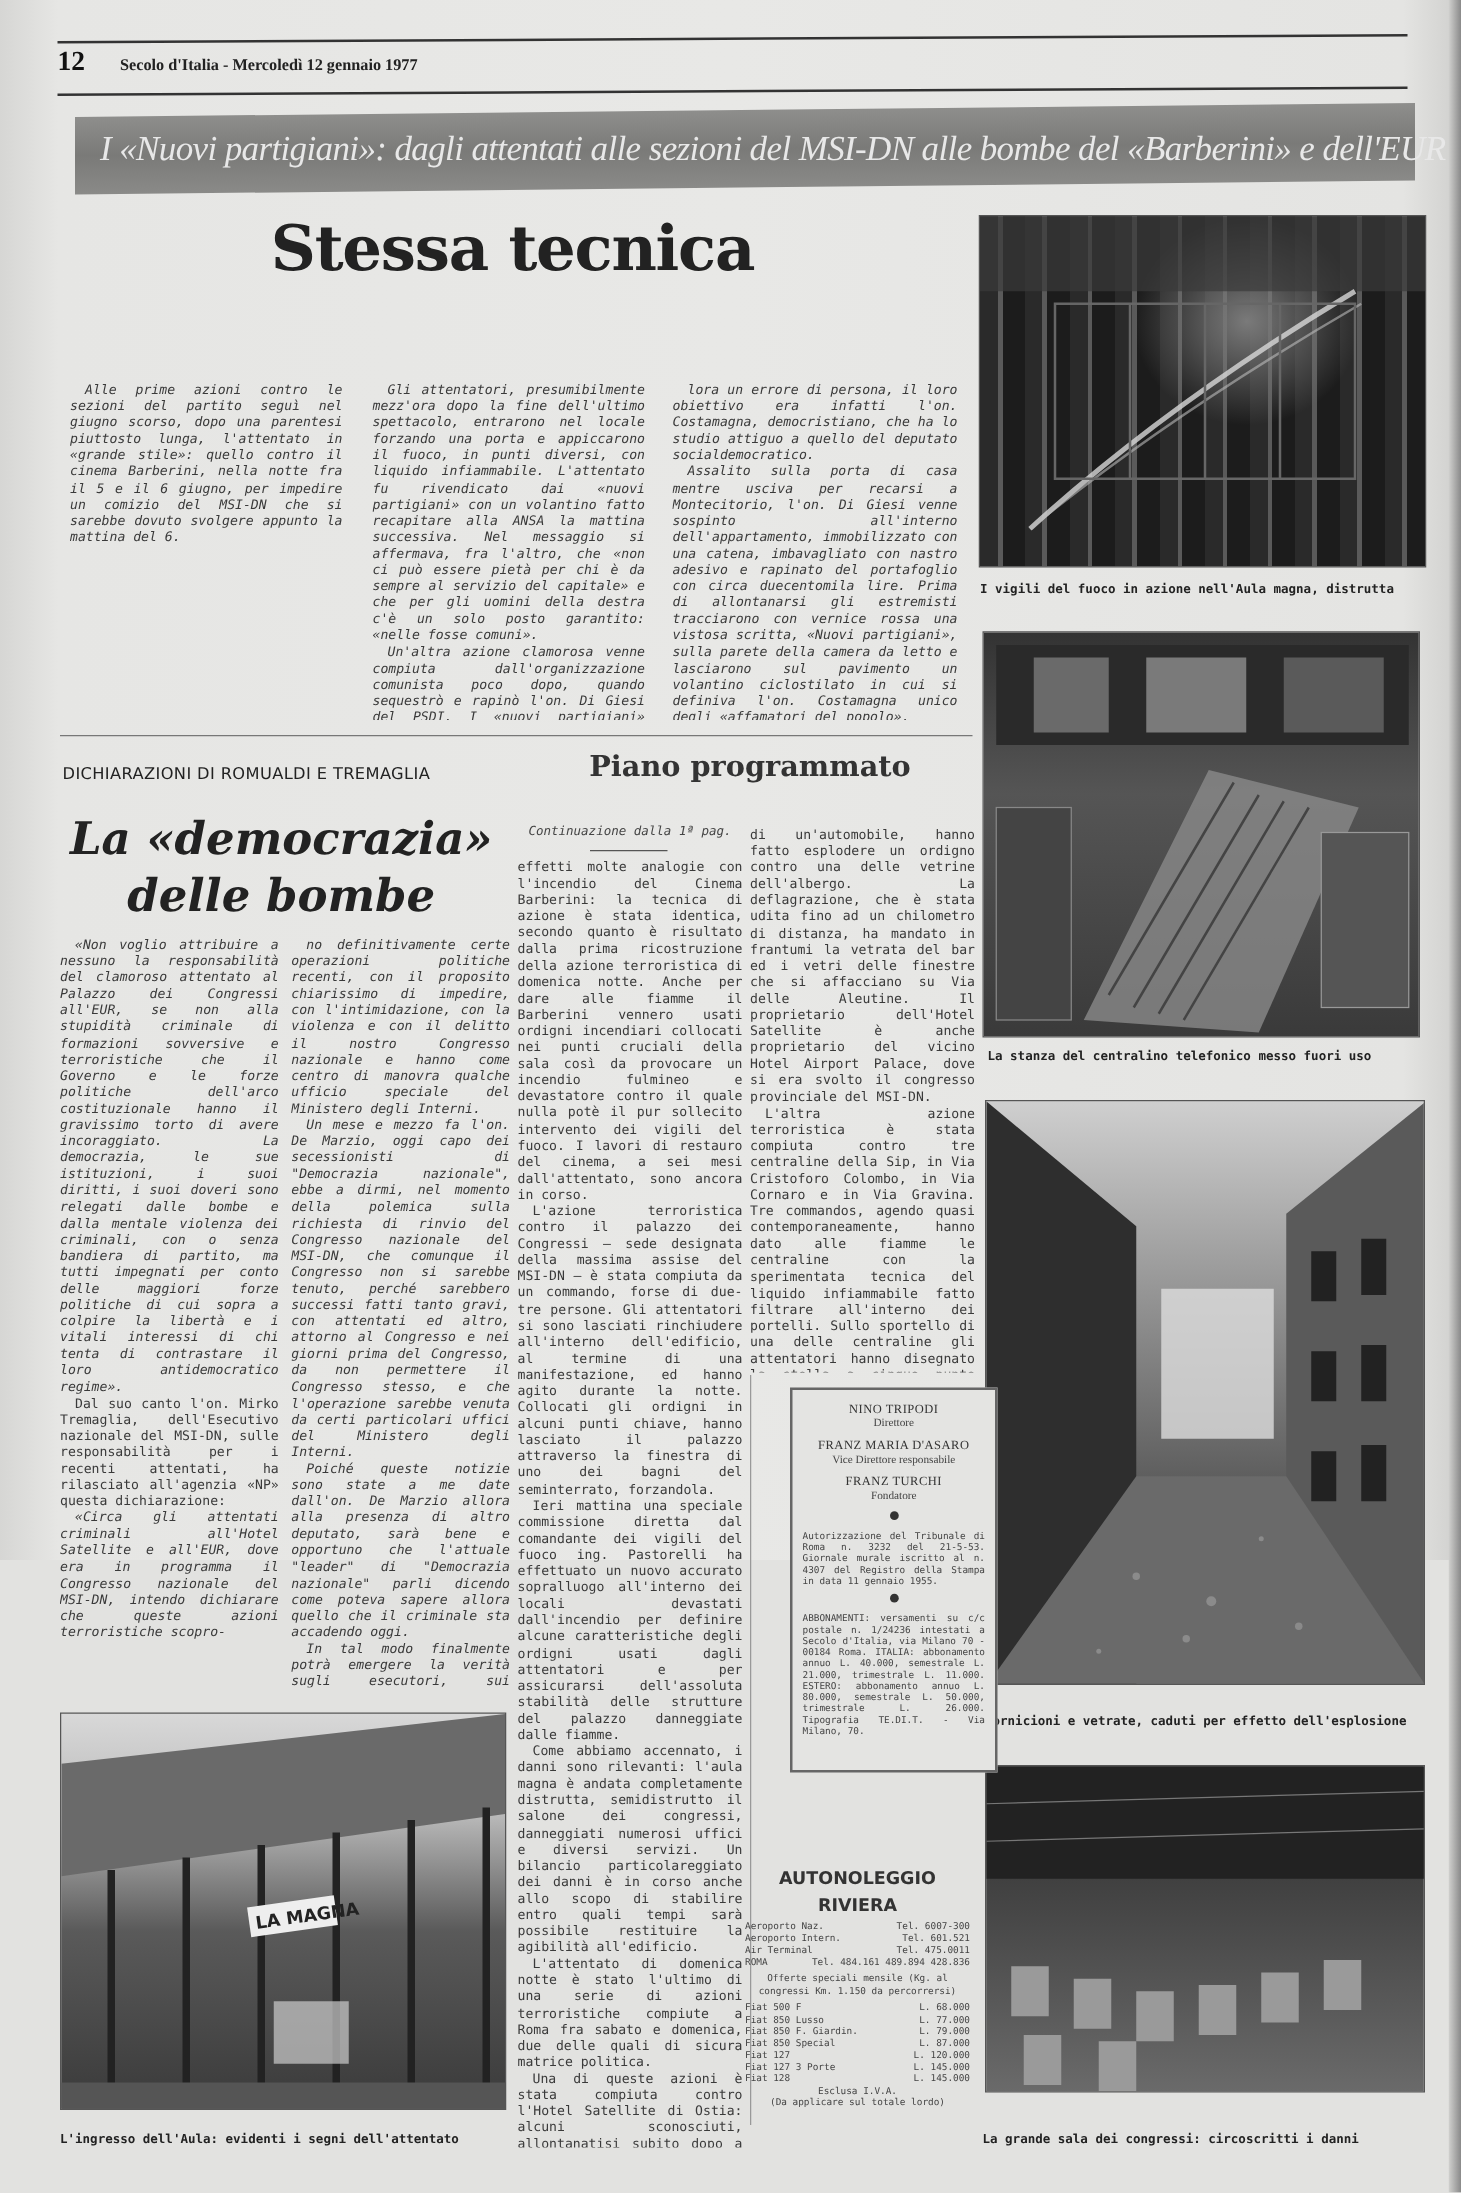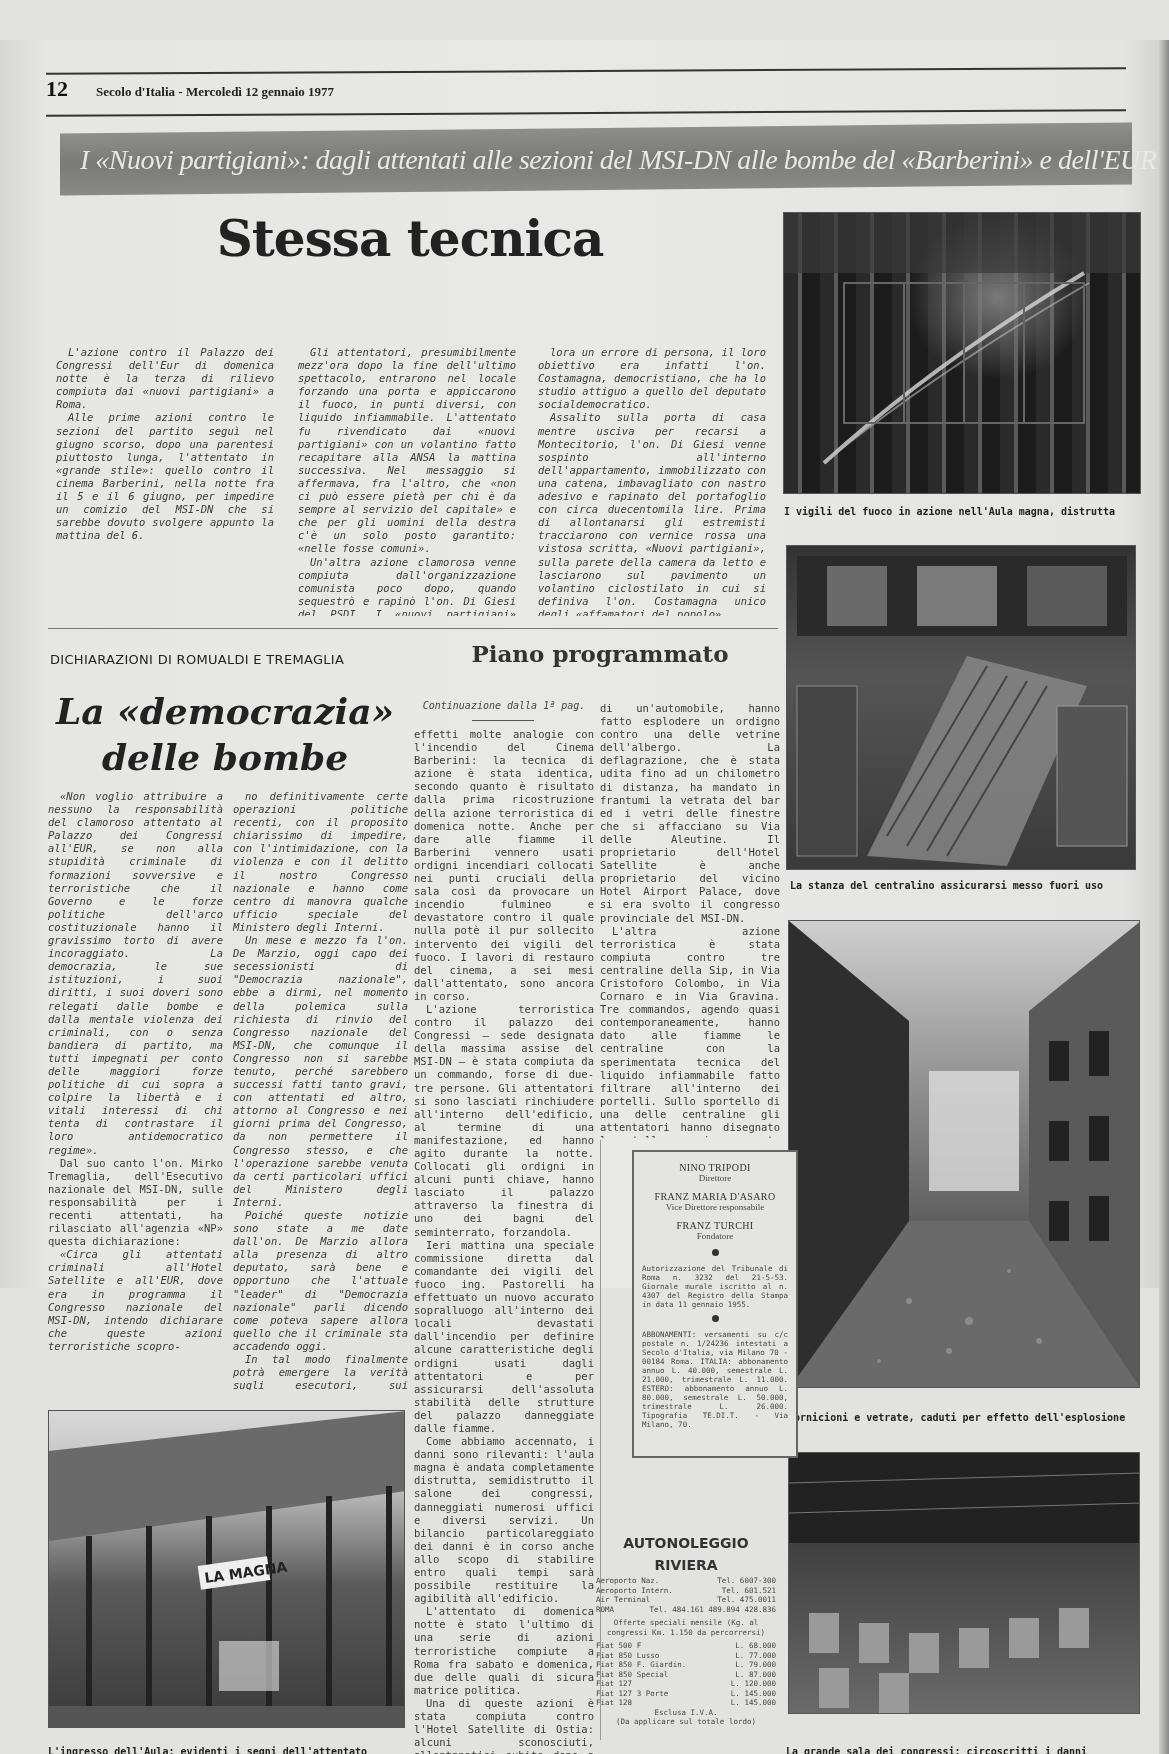--- a/index.html
+++ b/index.html
@@ -5,21 +5,21 @@
   * { box-sizing: border-box; margin: 0; padding: 0; }
   html, body { width: 1169px; height: 1754px; }
   body {
     background: #e2e2e0;
     font-family: "DejaVu Serif", serif;
     color: #2a2a2a;
     position: relative;
     overflow: hidden;
   }
   .page { position: absolute; left: 0; top: 0; width: 1169px; height: 1248px;
-    background: linear-gradient(90deg, #d6d6d4 0%, #e6e6e4 4%, #e8e8e6 50%, #e4e4e2 96%, #cfcfcd 100%); margin-top: 40px; }
+    background: linear-gradient(90deg, #d6d6d4 0%, #e6e6e4 4%, #e8e8e6 50%, #e4e4e2 96%, #cfcfcd 100%); }
   .rule { position: absolute; height: 2px; background: #333; }
   .folio { position: absolute; left: 46px; top: 36px; font-family: "Liberation Serif", serif; font-weight: bold; font-size: 22px; color: #111; }
   .dateline { position: absolute; left: 96px; top: 44px; font-family: "Liberation Serif", serif; font-weight: bold; font-size: 13px; color: #222; }
   .banner { position: absolute; left: 60px; top: 88px; width: 1072px; height: 62px;
     background: linear-gradient(180deg, #8e8e8c 0%, #7a7a78 50%, #8a8a88 100%);
     transform: skewY(-0.6deg); }
   .banner-text { position: absolute; left: 80px; top: 104px; width: 1060px;
     font-family: "Liberation Serif", serif; font-style: italic; font-size: 28px; color: #e8e8e8; letter-spacing: -0.5px; white-space: nowrap; }
   .headline { position: absolute; left: 150px; top: 170px; width: 520px; text-align: center;
     font-family: "DejaVu Serif", serif; font-weight: bold; font-size: 50px; line-height: 58px; color: #222; letter-spacing: -1px; }
@@ -58,21 +58,20 @@
   <div class="rule" style="left:46px; top:72px; width:1080px; transform:rotate(-0.3deg);"></div>
 
   <div class="banner"></div>
   <div class="banner-text">I «Nuovi partigiani»: dagli attentati alle sezioni del MSI-DN alle bombe del «Barberini» e dell'EUR</div>
 
   <div class="headline">
     <div>Stessa tecnica</div>
   </div>
 
   <div class="col italic" style="left:56px; top:306px; width:218px; height:270px; overflow:hidden;">
-    <p>L'azione contro il Palazzo dei Congressi dell'Eur di domenica notte è la terza di rilievo compiuta dai «nuovi partigiani» a Roma.</p>
     <p>Alle prime azioni contro le sezioni del partito seguì nel giugno scorso, dopo una parentesi piuttosto lunga, l'attentato in «grande stile»: quello contro il cinema Barberini, nella notte fra il 5 e il 6 giugno, per impedire un comizio del MSI-DN che si sarebbe dovuto svolgere appunto la mattina del 6.</p>
   </div>
   <div class="col italic" style="left:298px; top:306px; width:218px; height:270px; overflow:hidden;">
     <p>Gli attentatori, presumibilmente mezz'ora dopo la fine dell'ultimo spettacolo, entrarono nel locale forzando una porta e appiccarono il fuoco, in punti diversi, con liquido infiammabile. L'attentato fu rivendicato dai «nuovi partigiani» con un volantino fatto recapitare alla ANSA la mattina successiva. Nel messaggio si affermava, fra l'altro, che «non ci può essere pietà per chi è da sempre al servizio del capitale» e che per gli uomini della destra c'è un solo posto garantito: «nelle fosse comuni».</p>
     <p>Un'altra azione clamorosa venne compiuta dall'organizzazione comunista poco dopo, quando sequestrò e rapinò l'on. Di Giesi del PSDI. I «nuovi partigiani» commisero al-</p>
   </div>
   <div class="col italic" style="left:538px; top:306px; width:228px; height:270px; overflow:hidden;">
     <p>lora un errore di persona, il loro obiettivo era infatti l'on. Costamagna, democristiano, che ha lo studio attiguo a quello del deputato socialdemocratico.</p>
     <p>Assalito sulla porta di casa mentre usciva per recarsi a Montecitorio, l'on. Di Giesi venne sospinto all'interno dell'appartamento, immobilizzato con una catena, imbavagliato con nastro adesivo e rapinato del portafoglio con circa duecentomila lire. Prima di allontanarsi gli estremisti tracciarono con vernice rossa una vistosa scritta, «Nuovi partigiani», sulla parete della camera da letto e lasciarono sul pavimento un volantino ciclostilato in cui si definiva l'on. Costamagna unico degli «affamatori del popolo».</p>
   </div>
@@ -100,21 +99,21 @@
       <rect x="10" y="10" width="330" height="80" fill="#2a2a2a"></rect>
       <rect x="40" y="20" width="60" height="60" fill="#6a6a6a"></rect>
       <rect x="130" y="20" width="80" height="60" fill="#7a7a7a"></rect>
       <rect x="240" y="20" width="80" height="60" fill="#5a5a5a"></rect>
       <polygon points="80,310 180,110 300,140 220,320" fill="#8a8a8a" opacity="0.8"></polygon>
       <path d="M100 290 L200 120 M120 300 L220 130 M140 305 L240 135 M160 310 L260 140" stroke="#444" stroke-width="2"></path>
       <rect x="270" y="160" width="70" height="140" fill="#555" stroke="#999"></rect>
       <rect x="10" y="140" width="60" height="170" fill="#444" stroke="#888"></rect>
     </svg>
   </div>
-  <div class="caption" style="left:790px; top:840px;">La stanza del centralino assicurarsi messo fuori uso</div>
+  <div class="caption" style="left:790px; top:840px;">La stanza del centralino telefonico messo fuori uso</div>
 
   <div class="photo" style="left:788px; top:880px; width:352px; height:468px; background: linear-gradient(180deg, #cfcfcf 0%, #9a9a9a 30%, #555 70%, #3a3a3a 100%);">
     <svg width="352" height="468" viewBox="0 0 352 468">
       <polygon points="0,0 120,100 120,468 0,468" fill="#2e2e2e"></polygon>
       <polygon points="352,0 240,90 240,468 352,468" fill="#5a5a5a"></polygon>
       <g fill="#222">
         <rect x="260" y="120" width="20" height="40"></rect>
           <rect x="300" y="110" width="20" height="45"></rect>
         <rect x="260" y="200" width="20" height="40"></rect>
           <rect x="300" y="195" width="20" height="45"></rect>

